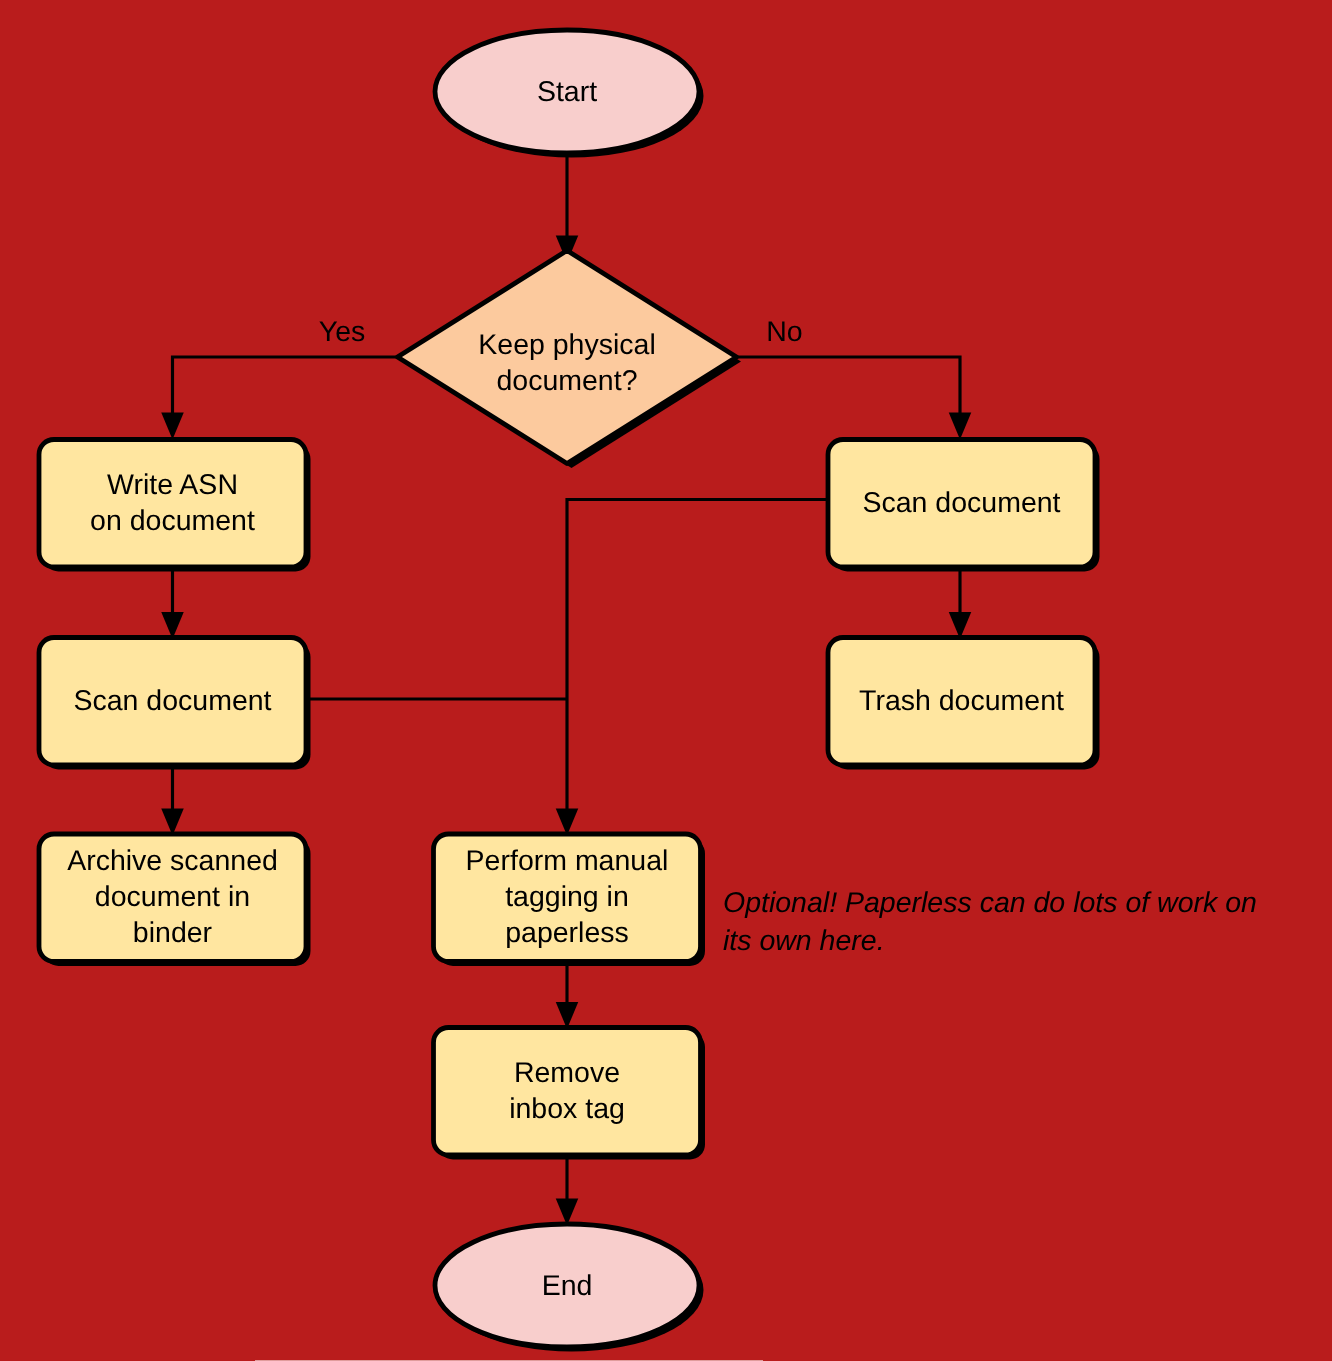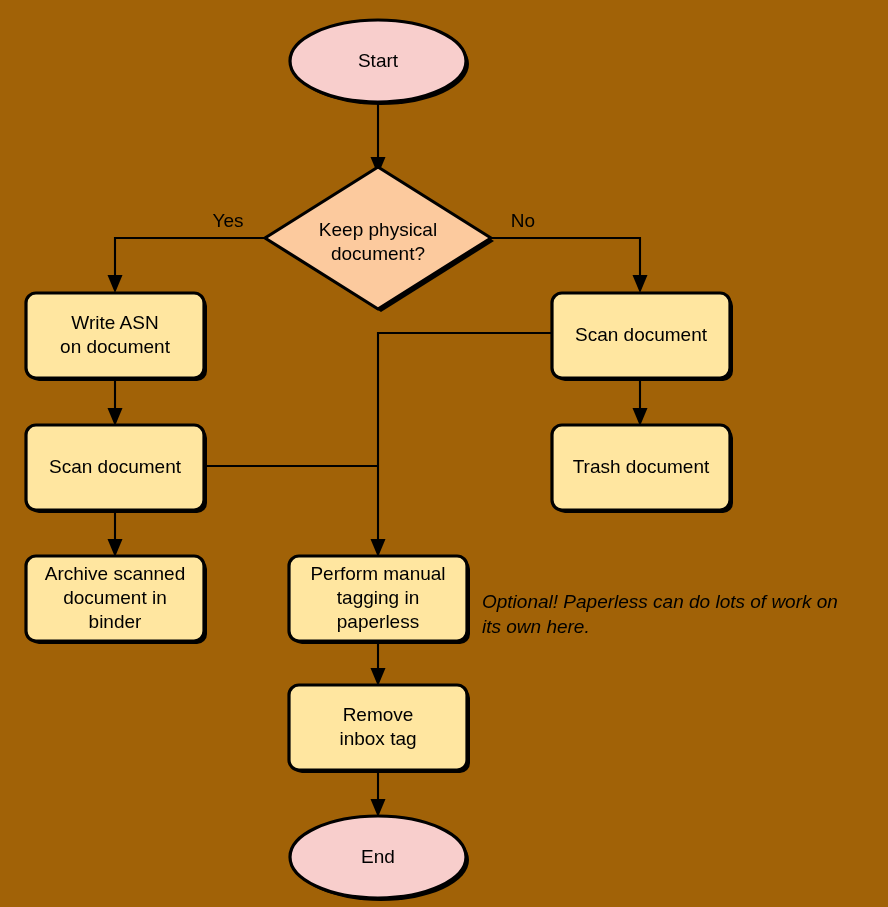--- a/index.html
+++ b/index.html
@@ -10,21 +10,21 @@
   body {
     width: 888px;
     height: 907px;
     font-family: "Liberation Sans", sans-serif;
     overflow: hidden;
   }
   #flowchart-root {
     position: relative;
     width: 888px;
     height: 907px;
-    background: #a16207;
+    background: #b91c1c;
   }
   svg.flow-canvas {
     display: block;
     width: 888px;
     height: 907px;
   }
   .node-shape {
     stroke: #000000;
     stroke-width: 3.2;
     stroke-linejoin: round;

